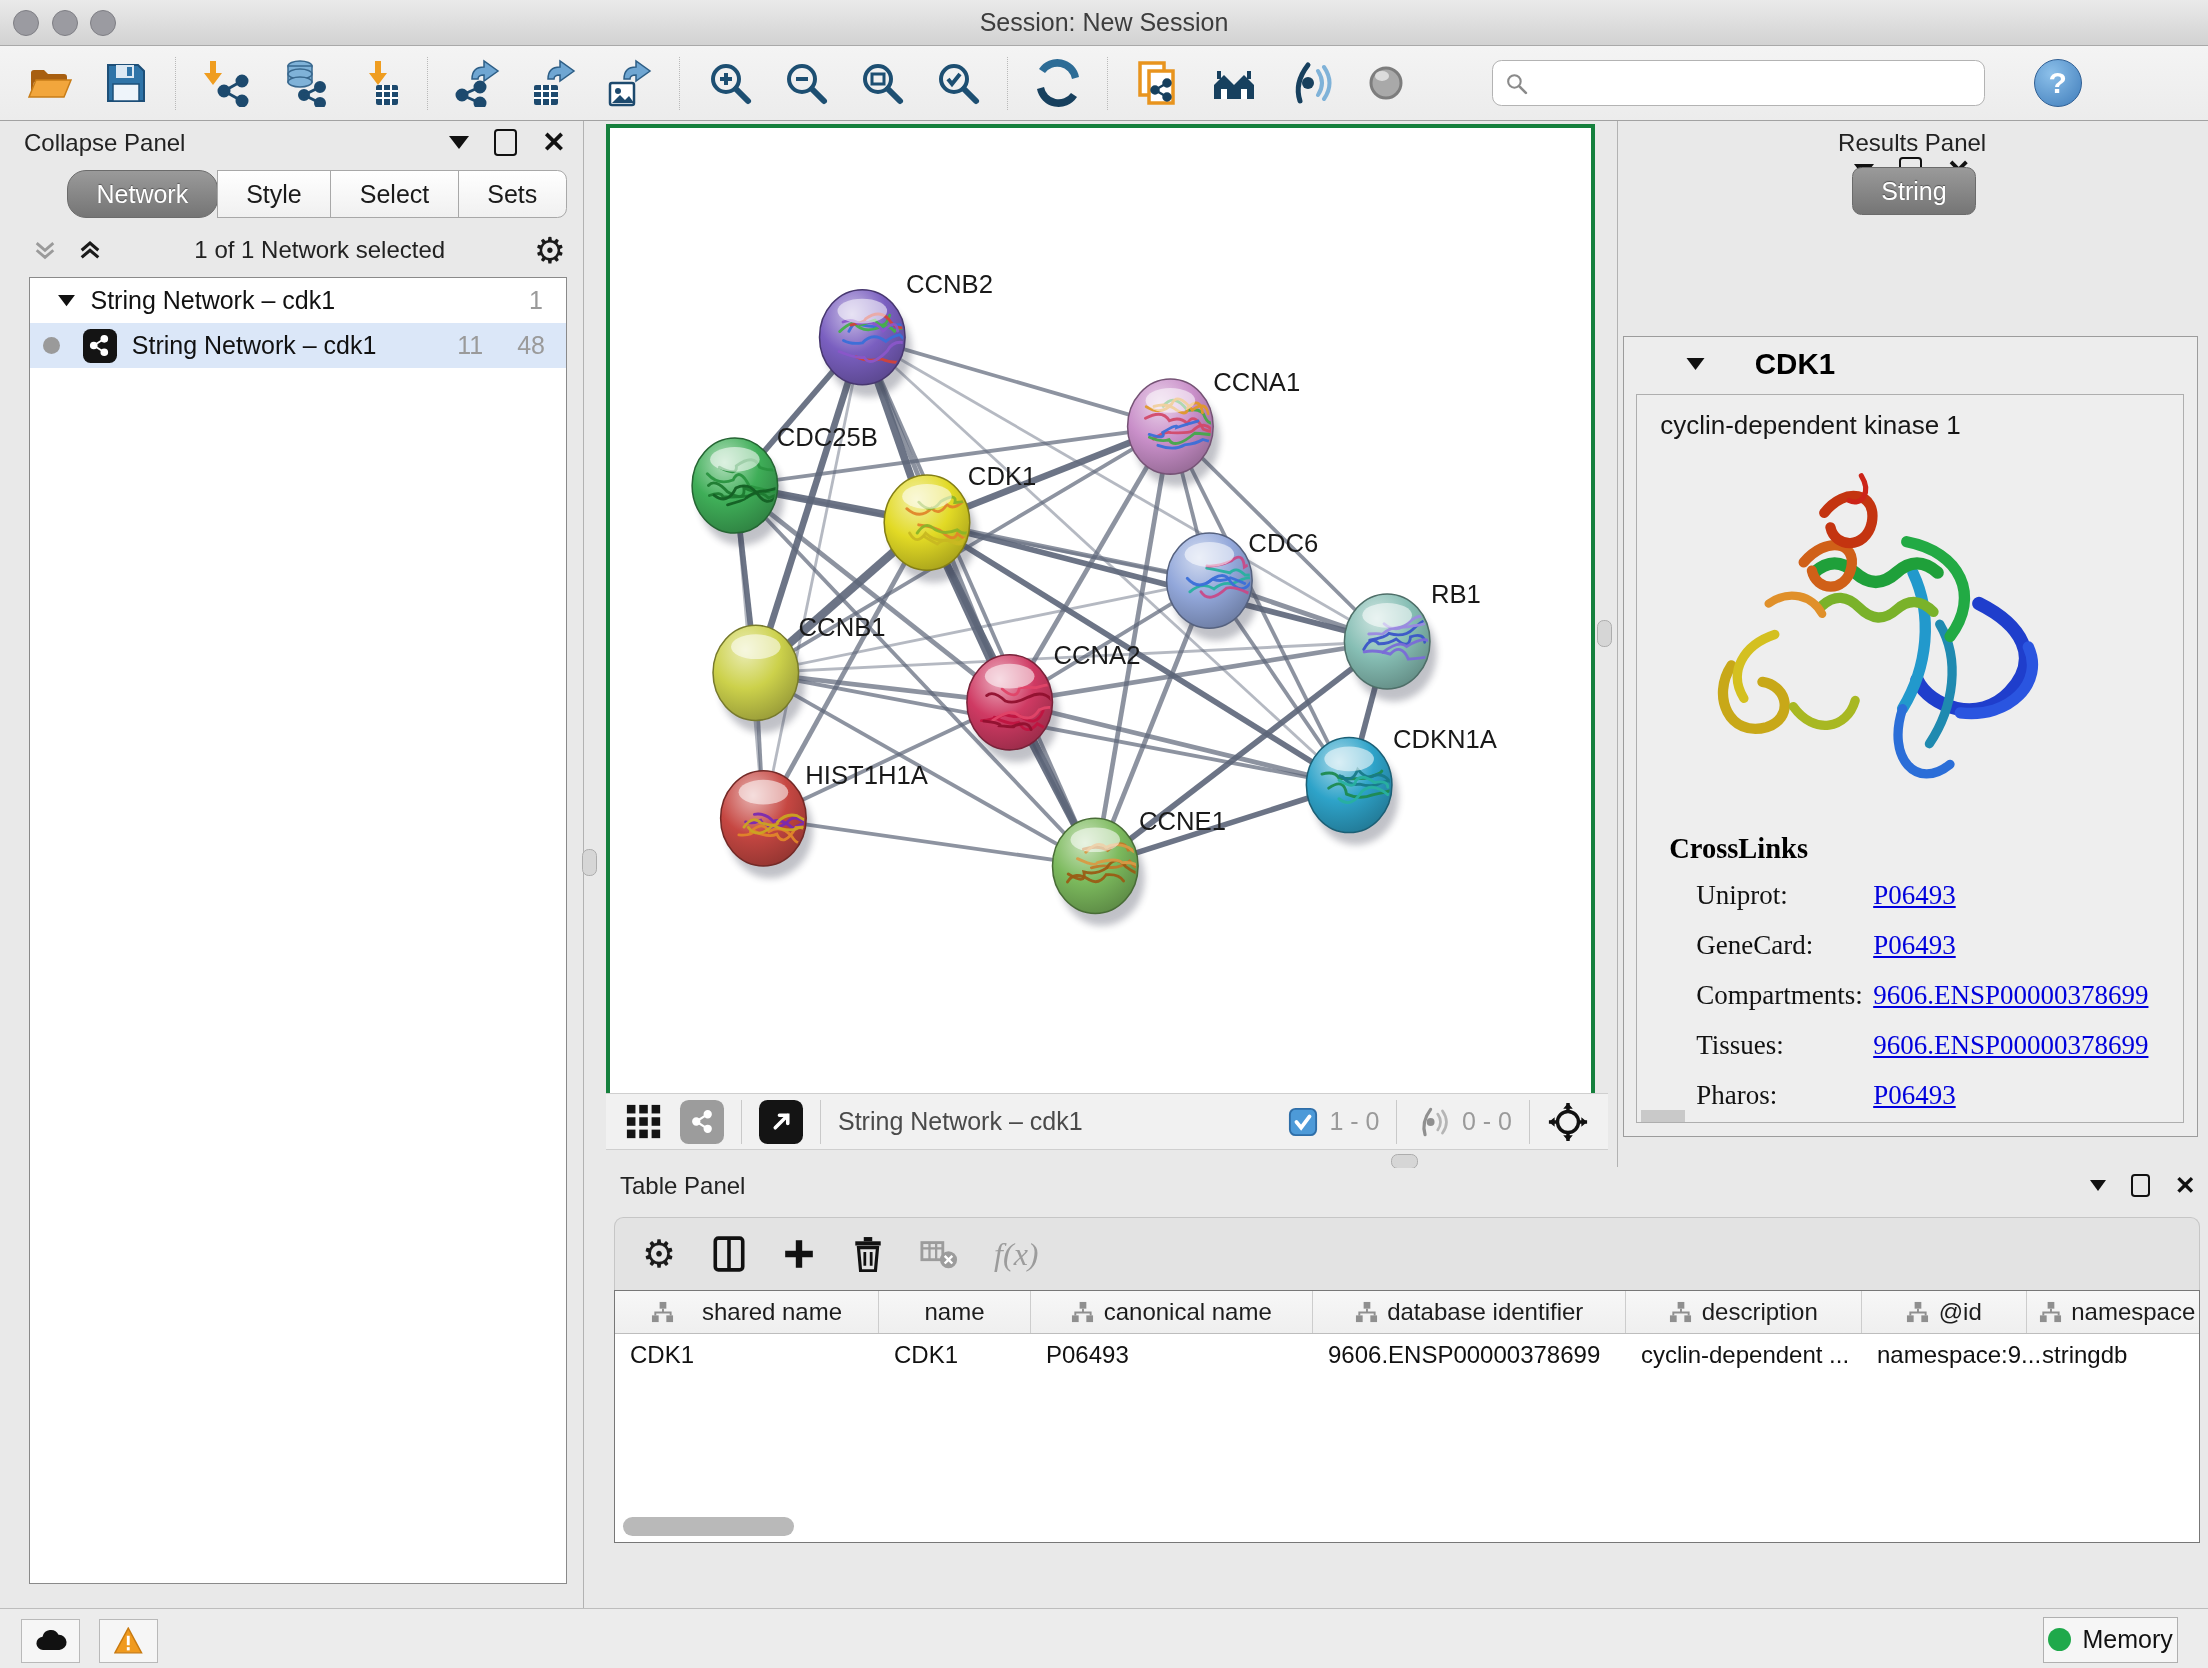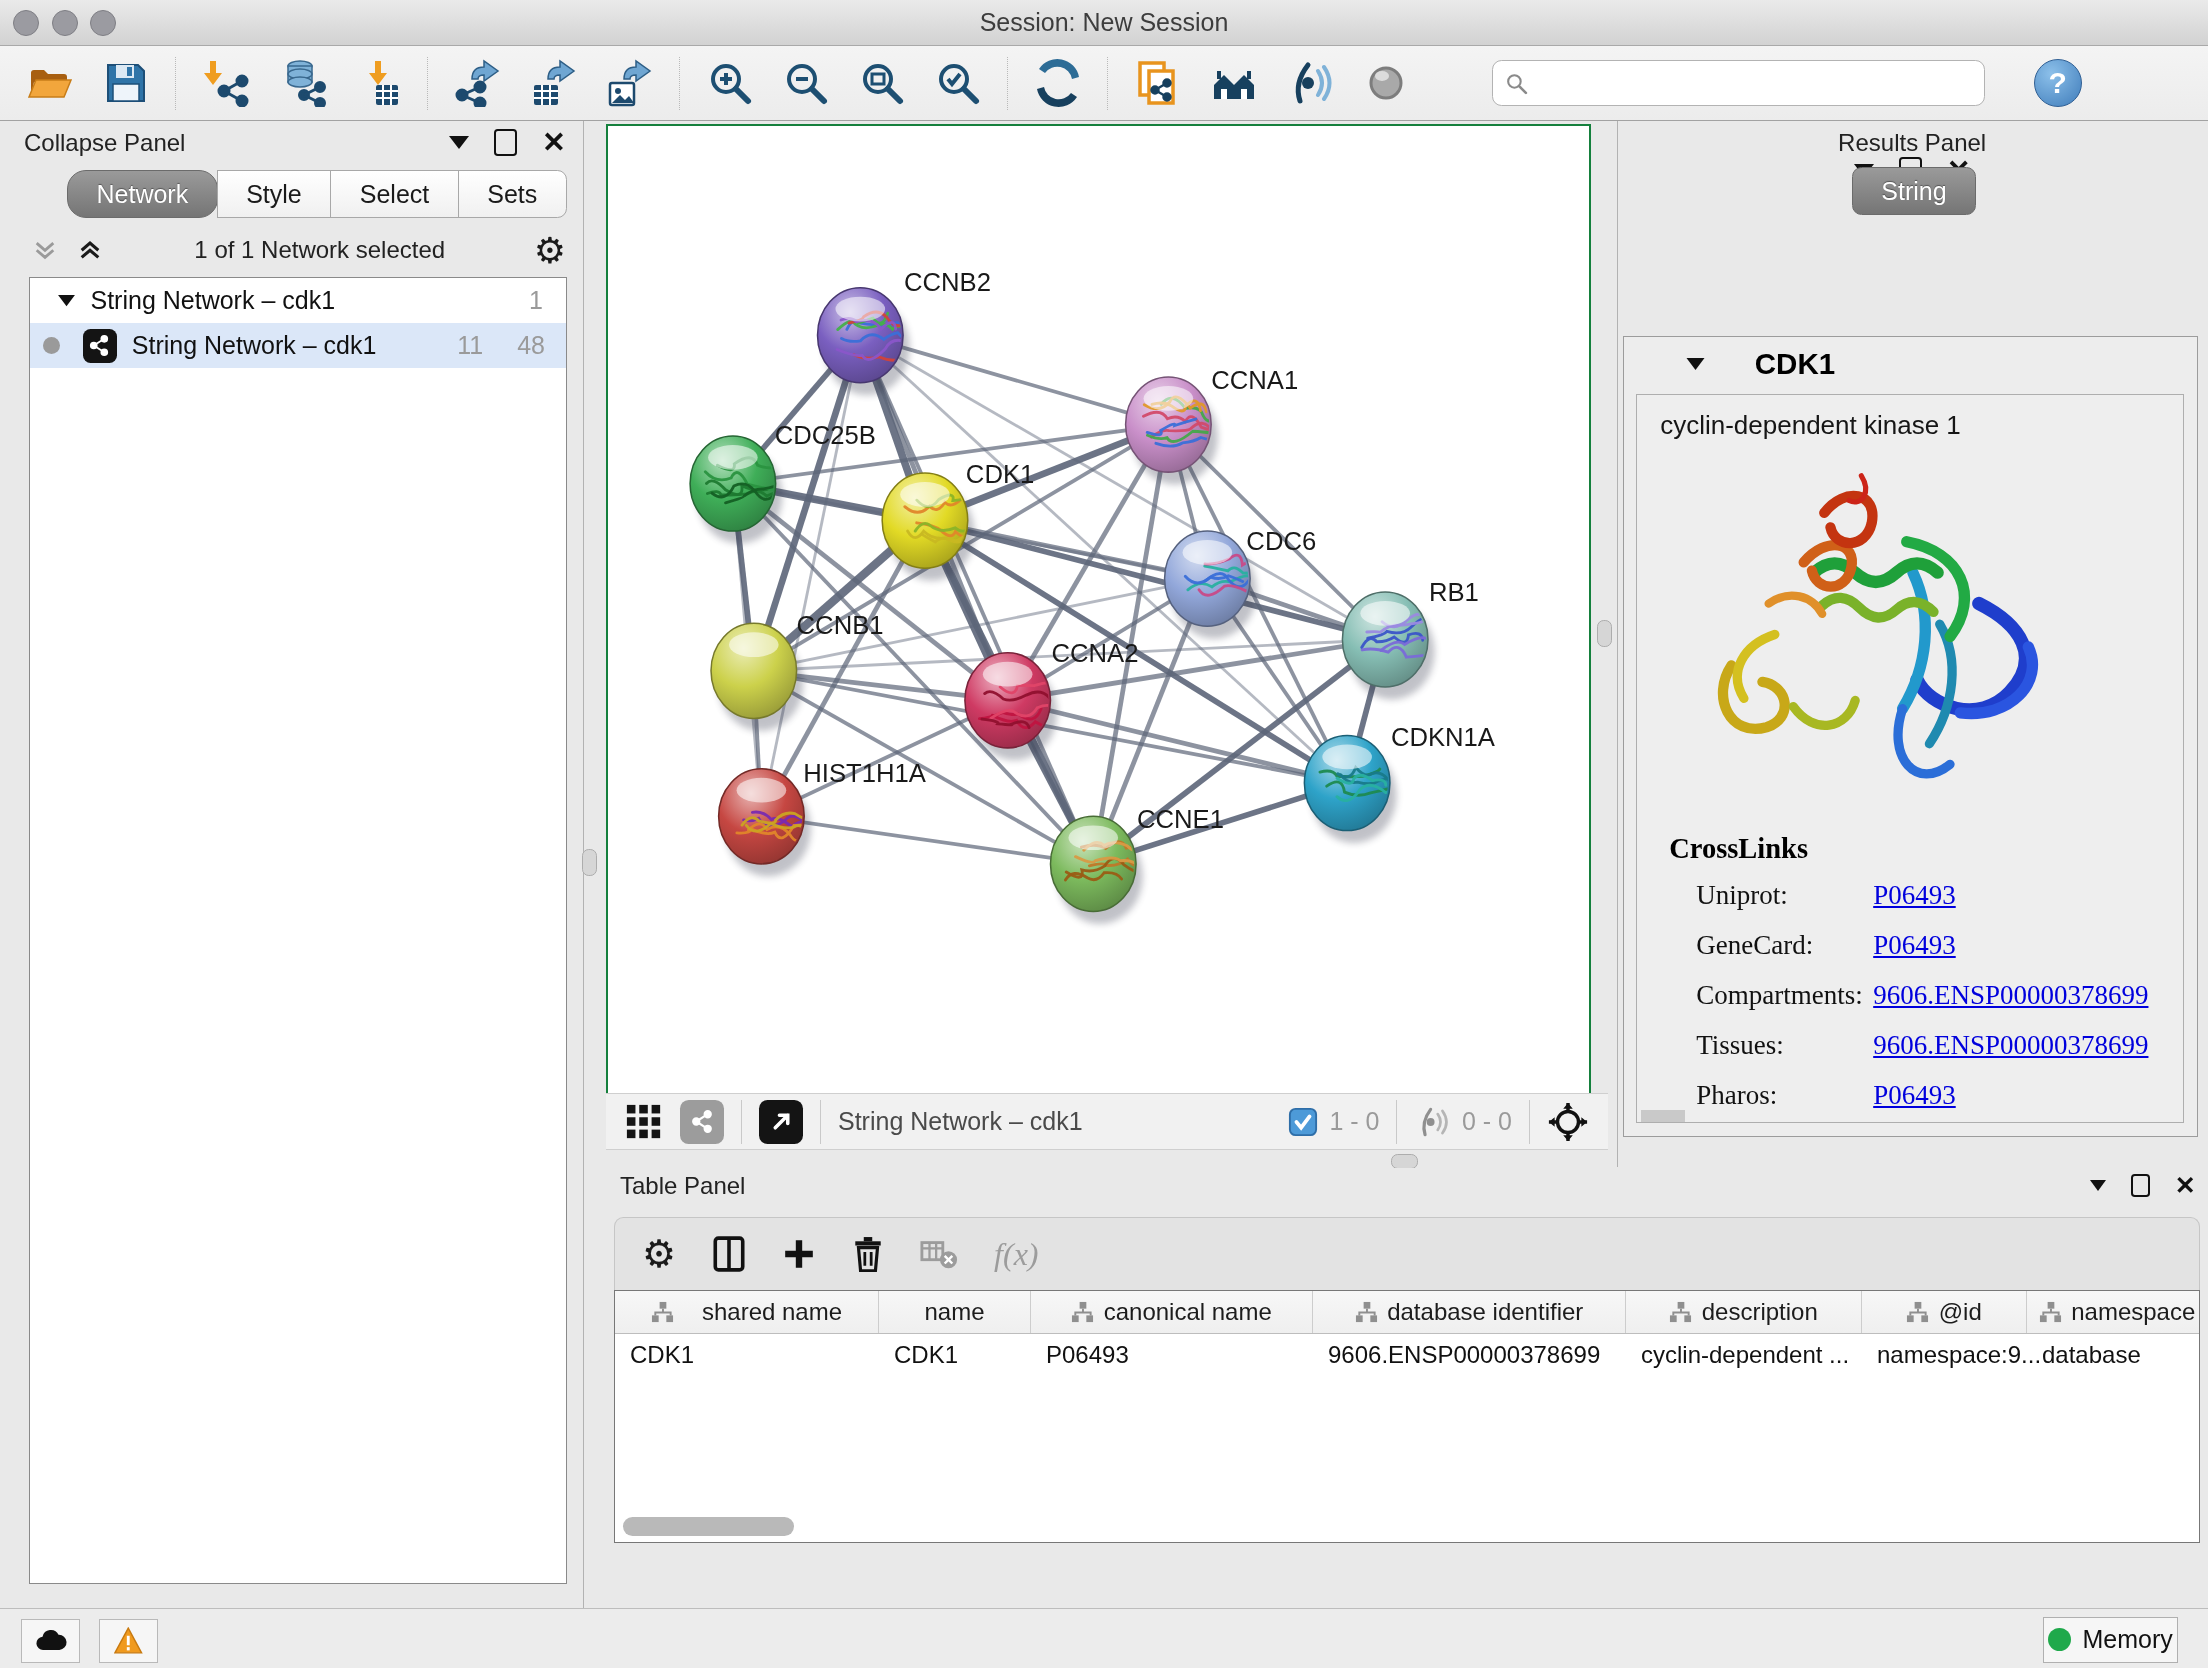--- a/index.html
+++ b/index.html
@@ -56,21 +56,21 @@
   .cp-status{position:absolute;left:28.5px;right:17px;top:107px;height:44px;
     display:flex;align-items:center;font-size:24px;color:#222;}
   .cp-list{position:absolute;left:28.5px;right:16px;top:156px;bottom:24px;
     background:#fff;border:1.9px solid #8a8a8a;}
   .tree-row{height:45px;display:flex;align-items:center;font-size:25px;color:#111;}
   .tree-row.selected{background:#dbe7f8;}
   .dim{color:#9a9a9a;}
 
   
   .net-canvas{position:absolute;left:606px;top:124px;width:981px;height:968px;
-    background:#fff;border:2px solid #15803d;}
+    background:#fff;border:4px solid #15803d;}
   .net-statusbar{position:absolute;left:606px;top:1093px;width:1002px;height:55px;
     background:#f1f1f1;border-top:1px solid #cfcfcf;border-bottom:1px solid #cfcfcf;
     display:flex;align-items:center;font-size:25px;color:#4a4a4a;}
   .ns-sep{width:0;height:44px;border-left:1px solid #c9c9c9;margin:0 17px;}
   .blackbtn{width:44px;height:44px;border-radius:8.6px;background:#141414;
     display:flex;align-items:center;justify-content:center;}
   .graybtn{width:44px;height:44px;border-radius:8.6px;background:#9c9c9c;
     display:flex;align-items:center;justify-content:center;}
   .splitter-dot{position:absolute;width:13.3px;height:25px;border-radius:6.7px;
     background:#d6d6d6;border:1px solid #adadad;}
@@ -900,21 +900,21 @@
         </div>
       </div>
     <div class="tbody" id="table-body">
         <div class="trow">
           <div class="td" style="width: 264px;">CDK1</div>
           <div class="td" style="width: 152px;">CDK1</div>
           <div class="td" style="width: 282px;">P06493</div>
           <div class="td" style="width: 313px;">9606.ENSP00000378699</div>
           <div class="td" style="width: 236px;">cyclin-dependent ...</div>
           <div class="td" style="width: 165px;">namespace:9...</div>
-          <div class="td" style="width: 181px;">database</div>
+          <div class="td" style="width: 181px;">stringdb</div>
         </div>
       </div>
     <div class="hscroll"></div>
   </div>
 </div>
 
 <div class="bottom-bar">
   <div class="bb-btn" style="left:21px">
     <svg width="32" height="25" viewBox="0 0 34 24">
       <path d="M9 22 a7 7 0 0 1 -1 -14 a9 9 0 0 1 17 -2 a6.5 6.5 0 0 1 1 16 z" fill="#111"></path>

